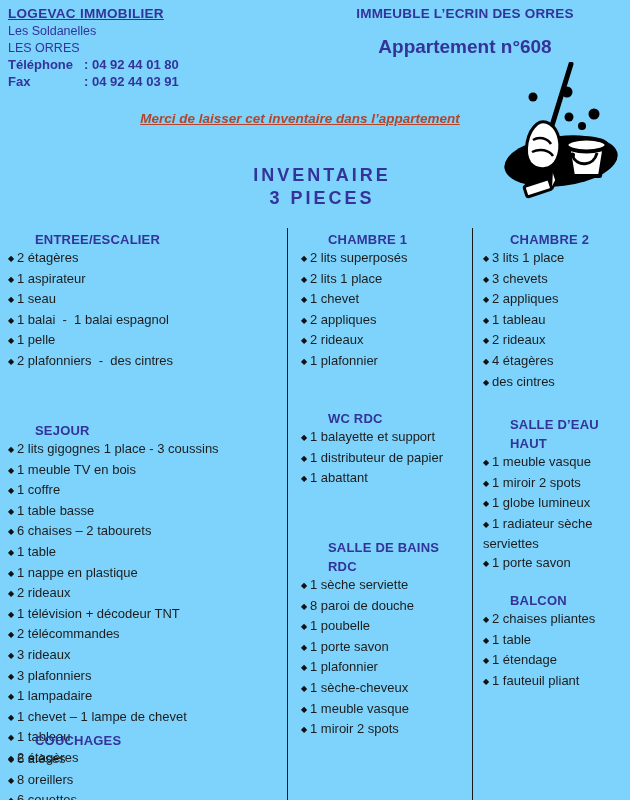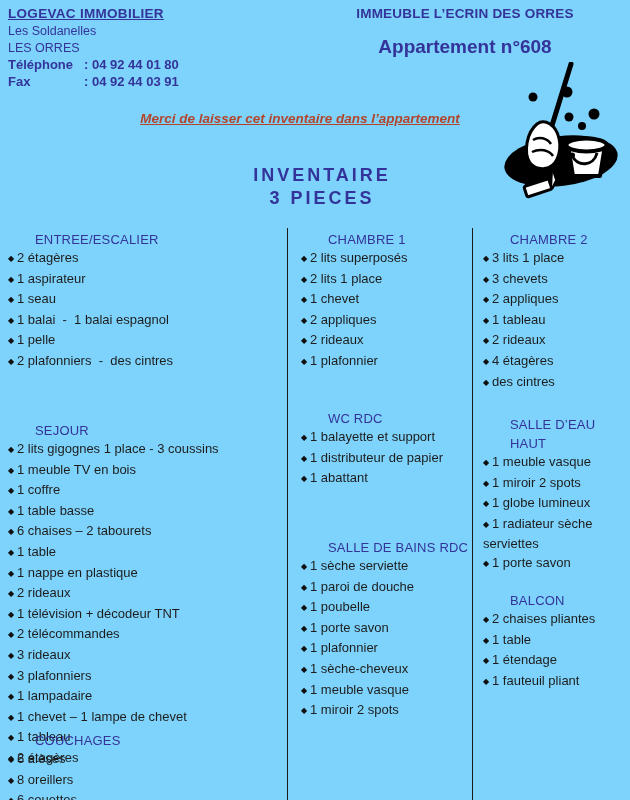--- a/index.html
+++ b/index.html
@@ -30,21 +30,21 @@
   .doc-title{position:absolute;left:0;top:164px;width:622px;text-align:center;
     color:var(--navy);font-size:18px;font-weight:bold;letter-spacing:3px;line-height:23px;padding-left:22px;}
   
   .clipart{position:absolute;left:497px;top:62px;width:130px;height:145px;}
   
   .col{position:absolute;top:0;height:800px;}
   .col1{left:8px;width:278px;}
   .col2{left:301px;width:170px;}
   .col3{left:483px;width:142px;}
   .section{position:absolute;left:0;width:100%;}
-  .sec-title{color:var(--navy);font-size:13px;font-weight:normal;line-height:19px;letter-spacing:.2px;padding-left:27px;}
+  .sec-title{color:var(--navy);font-size:13px;font-weight:bold;line-height:19px;letter-spacing:.2px;padding-left:27px;}
   .item{font-size:13px;line-height:18.6px;white-space:pre-wrap;color:var(--text);}
   .bullet{font-size:8px;display:inline-block;width:9px;position:relative;top:-1px;color:#111;}
   
   .divider{position:absolute;top:228px;height:572px;width:0;border-left:1px solid var(--line);}
   .d1{left:287px;}
   .d2{left:472px;}
 </style>
 </head>
 <body>
 
@@ -147,21 +147,21 @@
       </div>
       <div class="section" style="top: 409px;">
         <div class="sec-title">WC RDC</div>
         <div class="item"><span class="bullet">◆</span><span>1 balayette et support</span></div>
         <div class="item"><span class="bullet">◆</span><span>1 distributeur de papier</span></div>
         <div class="item"><span class="bullet">◆</span><span>1 abattant</span></div>
       </div>
       <div class="section" style="top: 538px;">
         <div class="sec-title">SALLE DE BAINS RDC</div>
         <div class="item"><span class="bullet">◆</span><span>1 sèche serviette</span></div>
-        <div class="item"><span class="bullet">◆</span><span>1 paroi de douche</span></div>
+        <div class="item"><span class="bullet">◆</span><span>8 paroi de douche</span></div>
         <div class="item"><span class="bullet">◆</span><span>1 poubelle</span></div>
         <div class="item"><span class="bullet">◆</span><span>1 porte savon</span></div>
         <div class="item"><span class="bullet">◆</span><span>1 plafonnier</span></div>
         <div class="item"><span class="bullet">◆</span><span>1 sèche-cheveux</span></div>
         <div class="item"><span class="bullet">◆</span><span>1 meuble vasque</span></div>
         <div class="item"><span class="bullet">◆</span><span>1 miroir 2 spots</span></div>
       </div>
     </div>
   <div class="col col3">
       <div class="section" style="top: 230px;">

